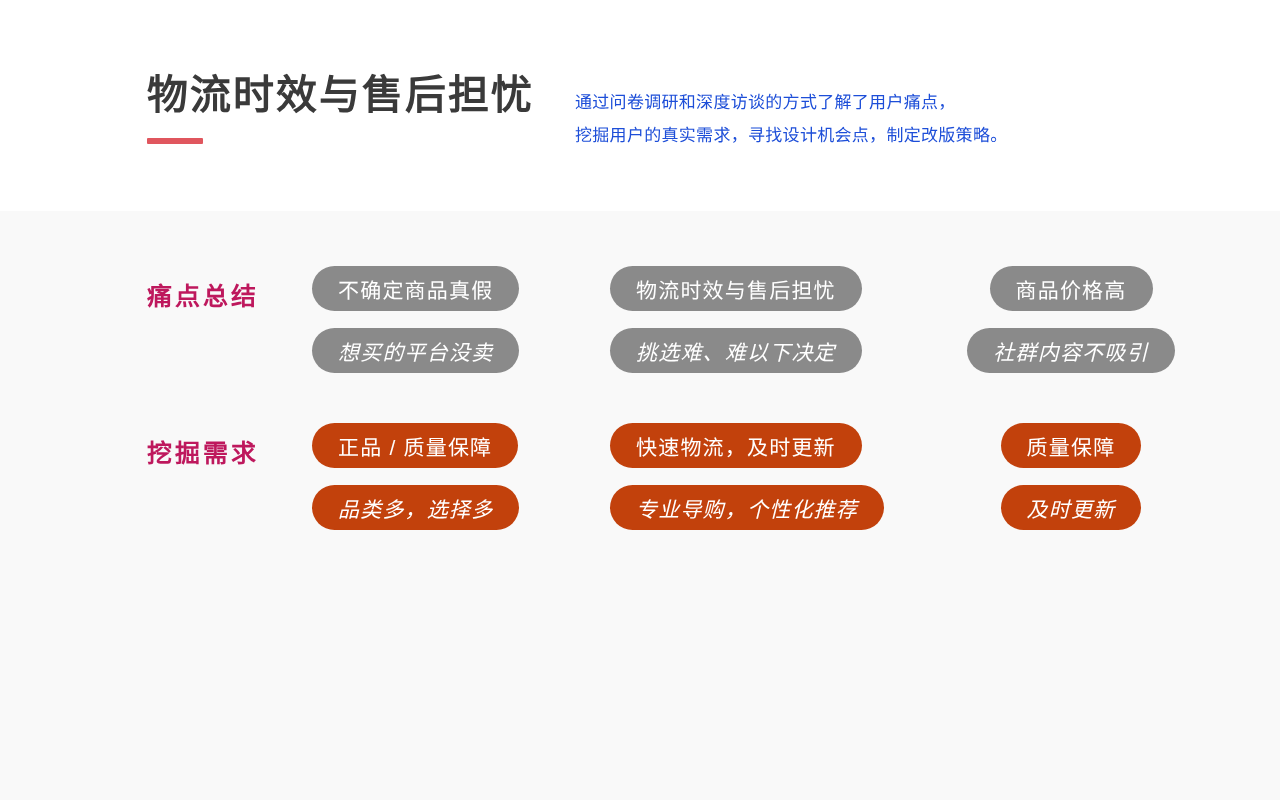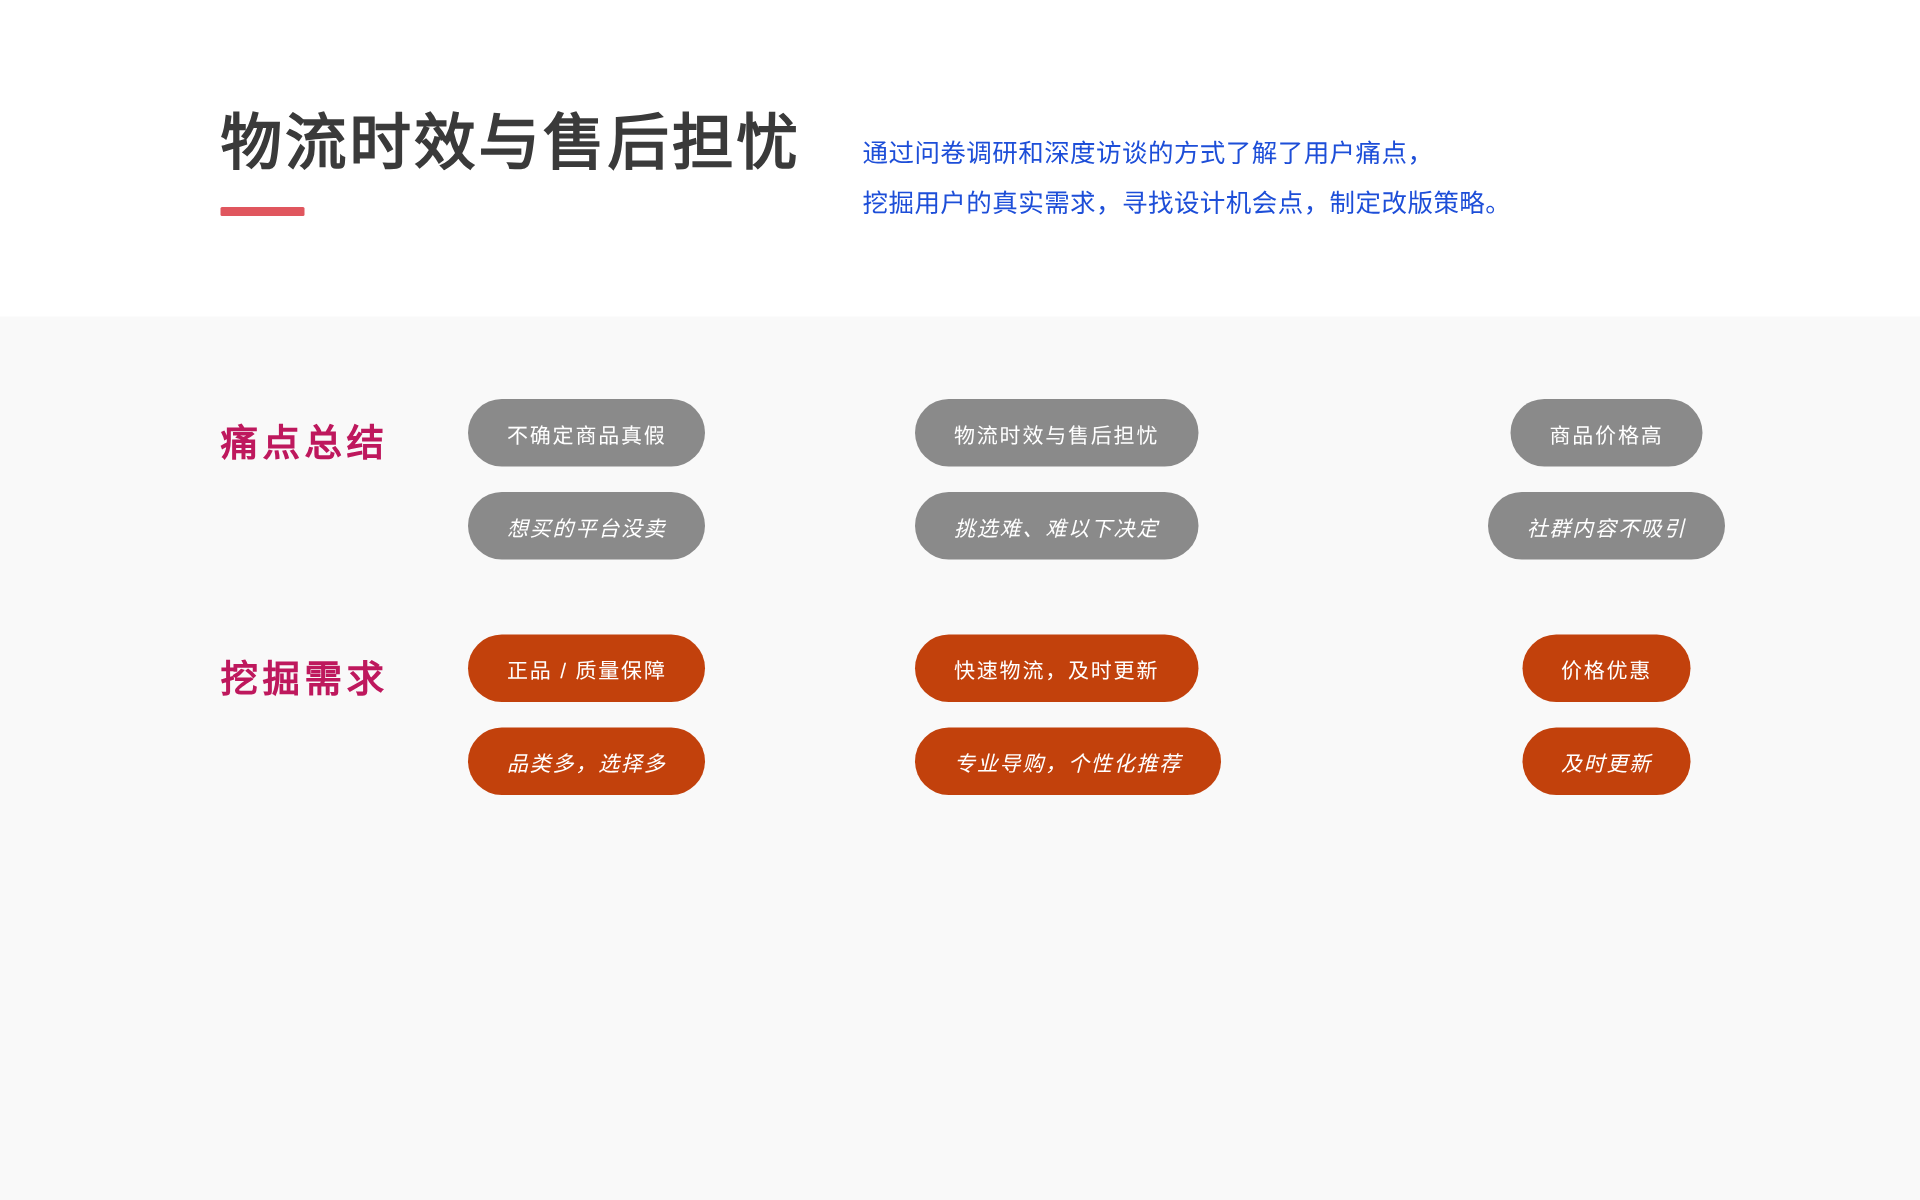--- a/index.html
+++ b/index.html
@@ -123,21 +123,21 @@
 
   .pill-col-3 { align-items: center; }
 
   .pill {
     display: inline-flex;
     align-items: center;
     justify-content: center;
     height: 45px;
     padding: 0 26px;
     border-radius: 23px;
-    font-size: 14px;
+    font-size: 21px;
     letter-spacing: 1.2px;
     color: #ffffff;
     white-space: nowrap;
     box-sizing: border-box;
     margin-bottom: 17px;
     user-select: none;
   }
   .pill:last-child { margin-bottom: 0; font-style: italic; }
 
   .pill-gray { background: #8a8a8a; }
@@ -228,21 +228,21 @@
           <div class="pill pill-red">正品 / 质量保障</div>
           <div class="pill pill-red">品类多，选择多</div>
         </div>
 
         <div class="pill-col pill-col-2">
           <div class="pill pill-red">快速物流，及时更新</div>
           <div class="pill pill-red">专业导购，个性化推荐</div>
         </div>
 
         <div class="pill-col pill-col-3">
-          <div class="pill pill-red">价格优惠</div>
+          <div class="pill pill-red">质量保障</div>
           <div class="pill pill-red">及时更新</div>
         </div>
 
       </div>
     </div>
 
 
   </div>
 </div>
 

